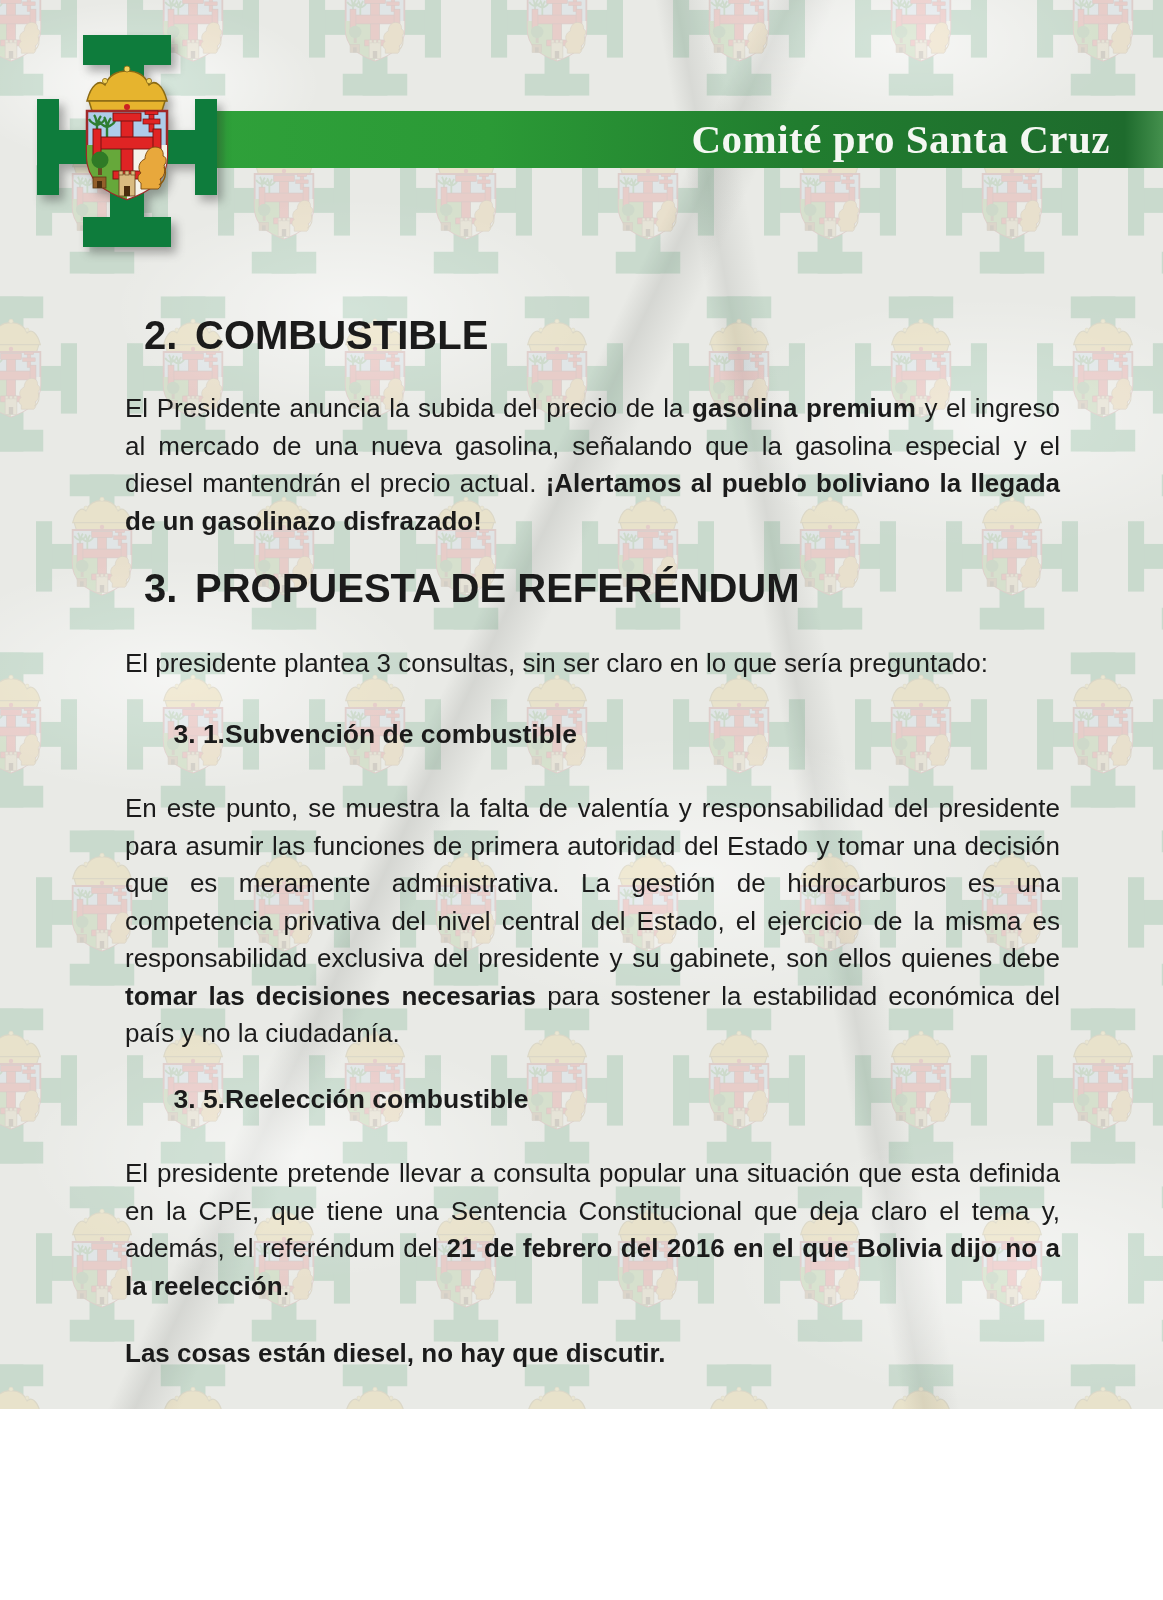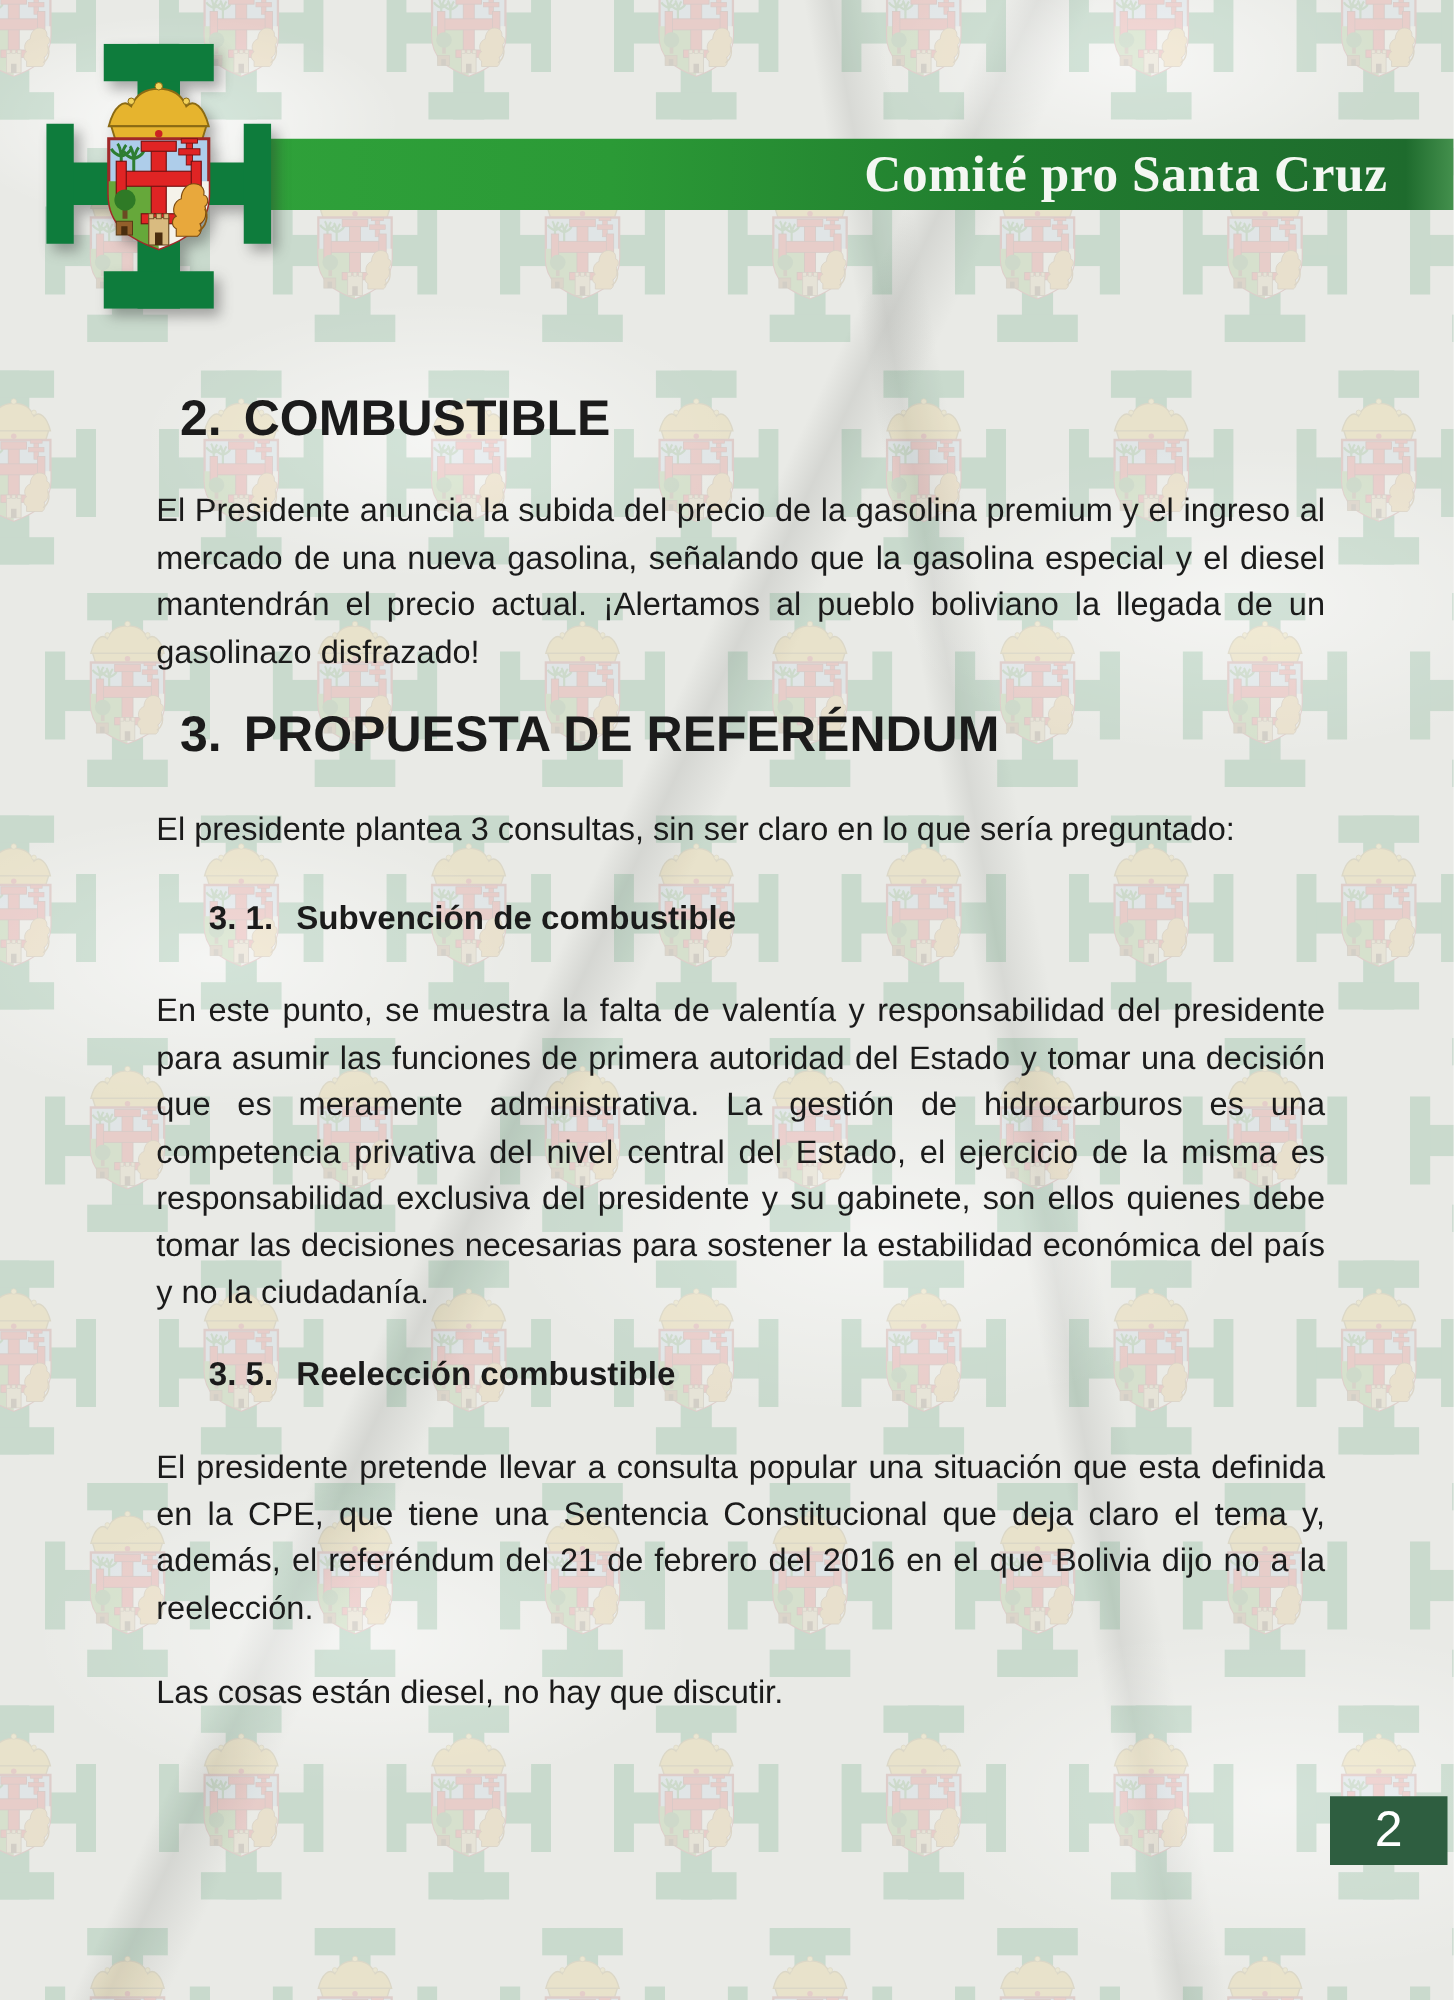--- a/index.html
+++ b/index.html
@@ -1,18 +1,18 @@
 <!DOCTYPE html>
 <html lang="es" style="--band_left: #2fa13a; --band_right: #1e6b2d; --cross_green: #0e7c3c; --badge_green: #2e5e40; --title_color: #f4f7f2; --subtitle_color: #121212; --text_color: #1b1b1b;"><head>
 <meta charset="utf-8">
 <style>
   html,body{margin:0;padding:0;}
   body{font-family:"Liberation Sans", sans-serif;}
   #page{
-    position:relative;width:1163px;height:1600px;overflow:hidden;
+    position:relative;width:1163px;height:1409px;overflow:hidden;
     background-color:#e9eae6;
     background-image:
       radial-gradient(ellipse 260px 120px at 12% 6%,  rgba(255,255,255,.75), rgba(255,255,255,0) 70%),
       radial-gradient(ellipse 300px 140px at 78% 3%,  rgba(255,255,255,.6),  rgba(255,255,255,0) 70%),
       radial-gradient(ellipse 340px 160px at 30% 22%, rgba(255,255,255,.55), rgba(255,255,255,0) 70%),
       radial-gradient(ellipse 400px 180px at 85% 30%, rgba(255,255,255,.5),  rgba(255,255,255,0) 70%),
       radial-gradient(ellipse 360px 170px at 15% 48%, rgba(255,255,255,.55), rgba(255,255,255,0) 70%),
       radial-gradient(ellipse 420px 200px at 60% 62%, rgba(255,255,255,.5),  rgba(255,255,255,0) 70%),
       radial-gradient(ellipse 380px 180px at 25% 82%, rgba(255,255,255,.55), rgba(255,255,255,0) 70%),
       radial-gradient(ellipse 420px 200px at 88% 90%, rgba(255,255,255,.5),  rgba(255,255,255,0) 70%),
@@ -40,23 +40,23 @@
   .logo{
     position:absolute;left:37px;top:35px;width:180px;height:212px;z-index:3;
     filter:drop-shadow(5px 6px 5px rgba(45,45,45,.38));
   }
   
   .content{position:absolute;left:125px;width:935px;top:0;z-index:2;color:var(--text_color,#1b1b1b);}
   .sec{position:absolute;left:0;right:0;}
   .heading{font-weight:bold;font-size:40px;line-height:36px;white-space:nowrap;}
   .heading .num{display:inline-block;width:51px;margin-left:19px;}
   .subheading{font-weight:bold;font-size:26.5px;line-height:34px;white-space:nowrap;}
-  .subheading .num{display:inline-block;width:70px;margin-left:42px;}
+  .subheading .num{display:inline-block;width:70px;margin-left:30px;text-align:right;}
   .para{font-size:26px;line-height:37.5px;text-align:justify;margin:0;}
-  .para .b{font-weight:normal;}
+  .para .b{font-weight:bold;}
   
   .page-badge{
     position:absolute;left:1064px;top:1437px;width:94px;height:55px;z-index:2;
     background:var(--badge_green,#2e5e40);color:#fff;font-size:40px;line-height:55px;text-align:center;
   }
 </style>
 </head>
 <body>
 
 <svg width="0" height="0" style="position:absolute" aria-hidden="true">

